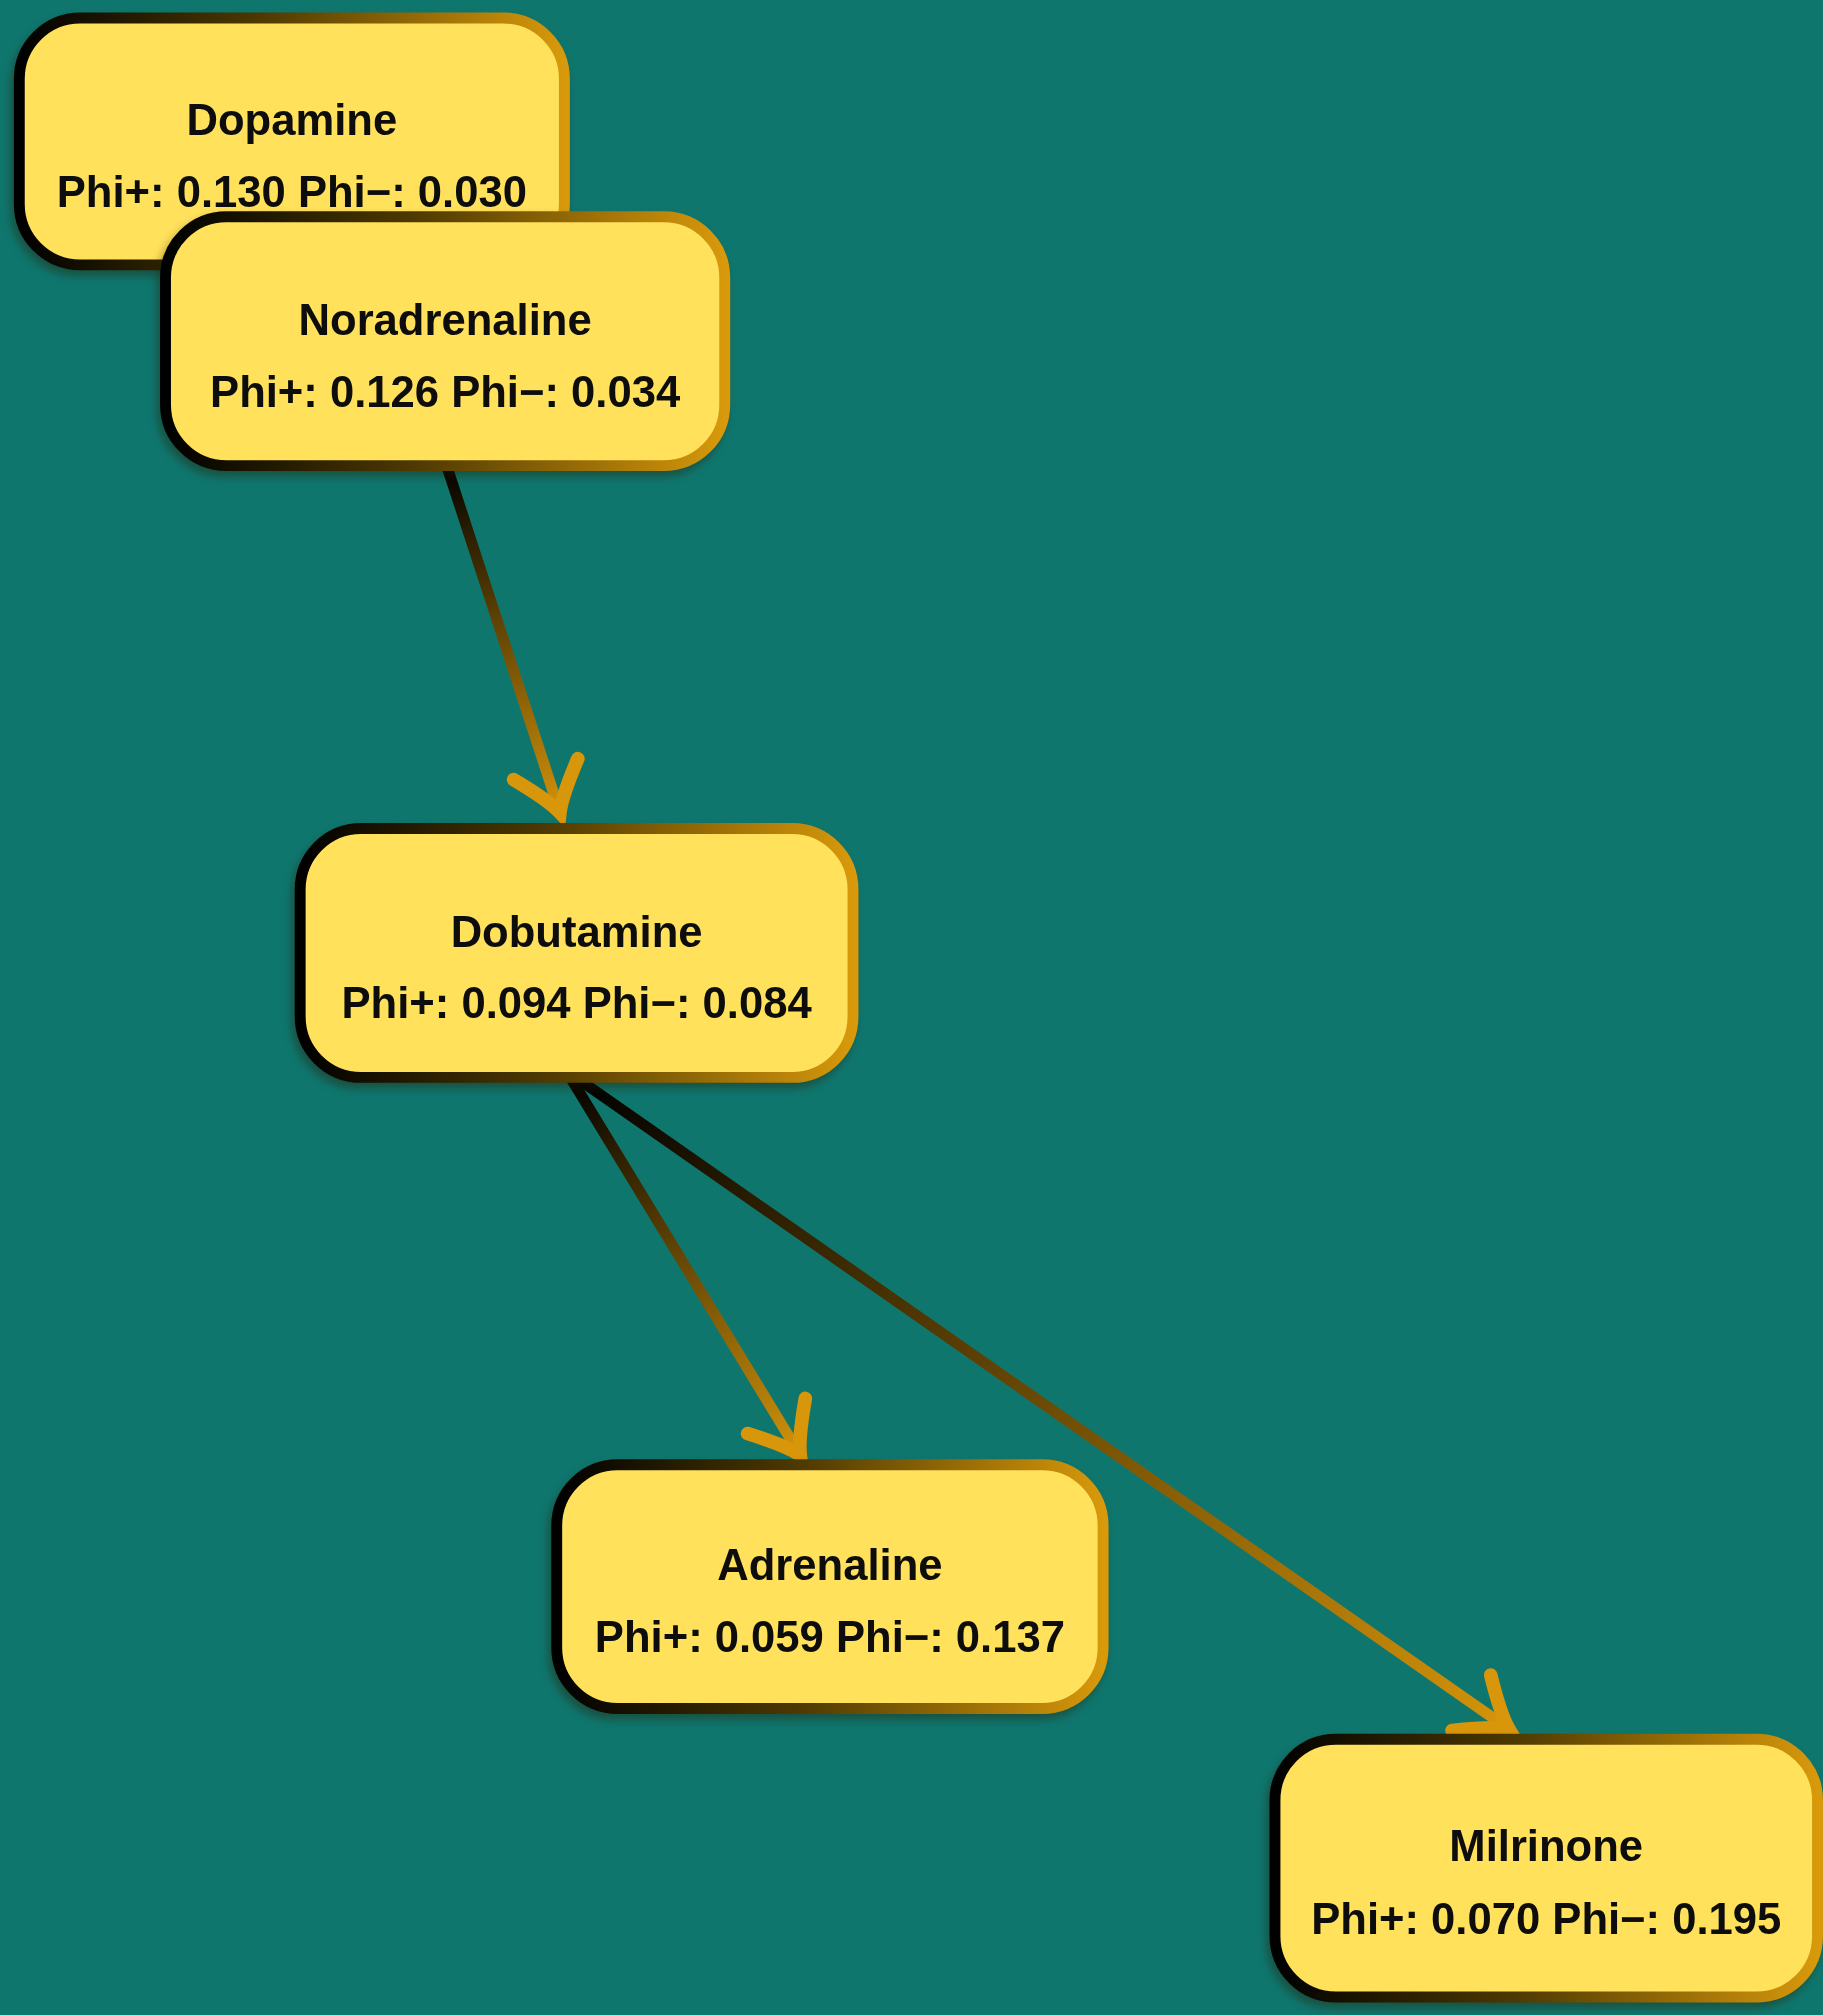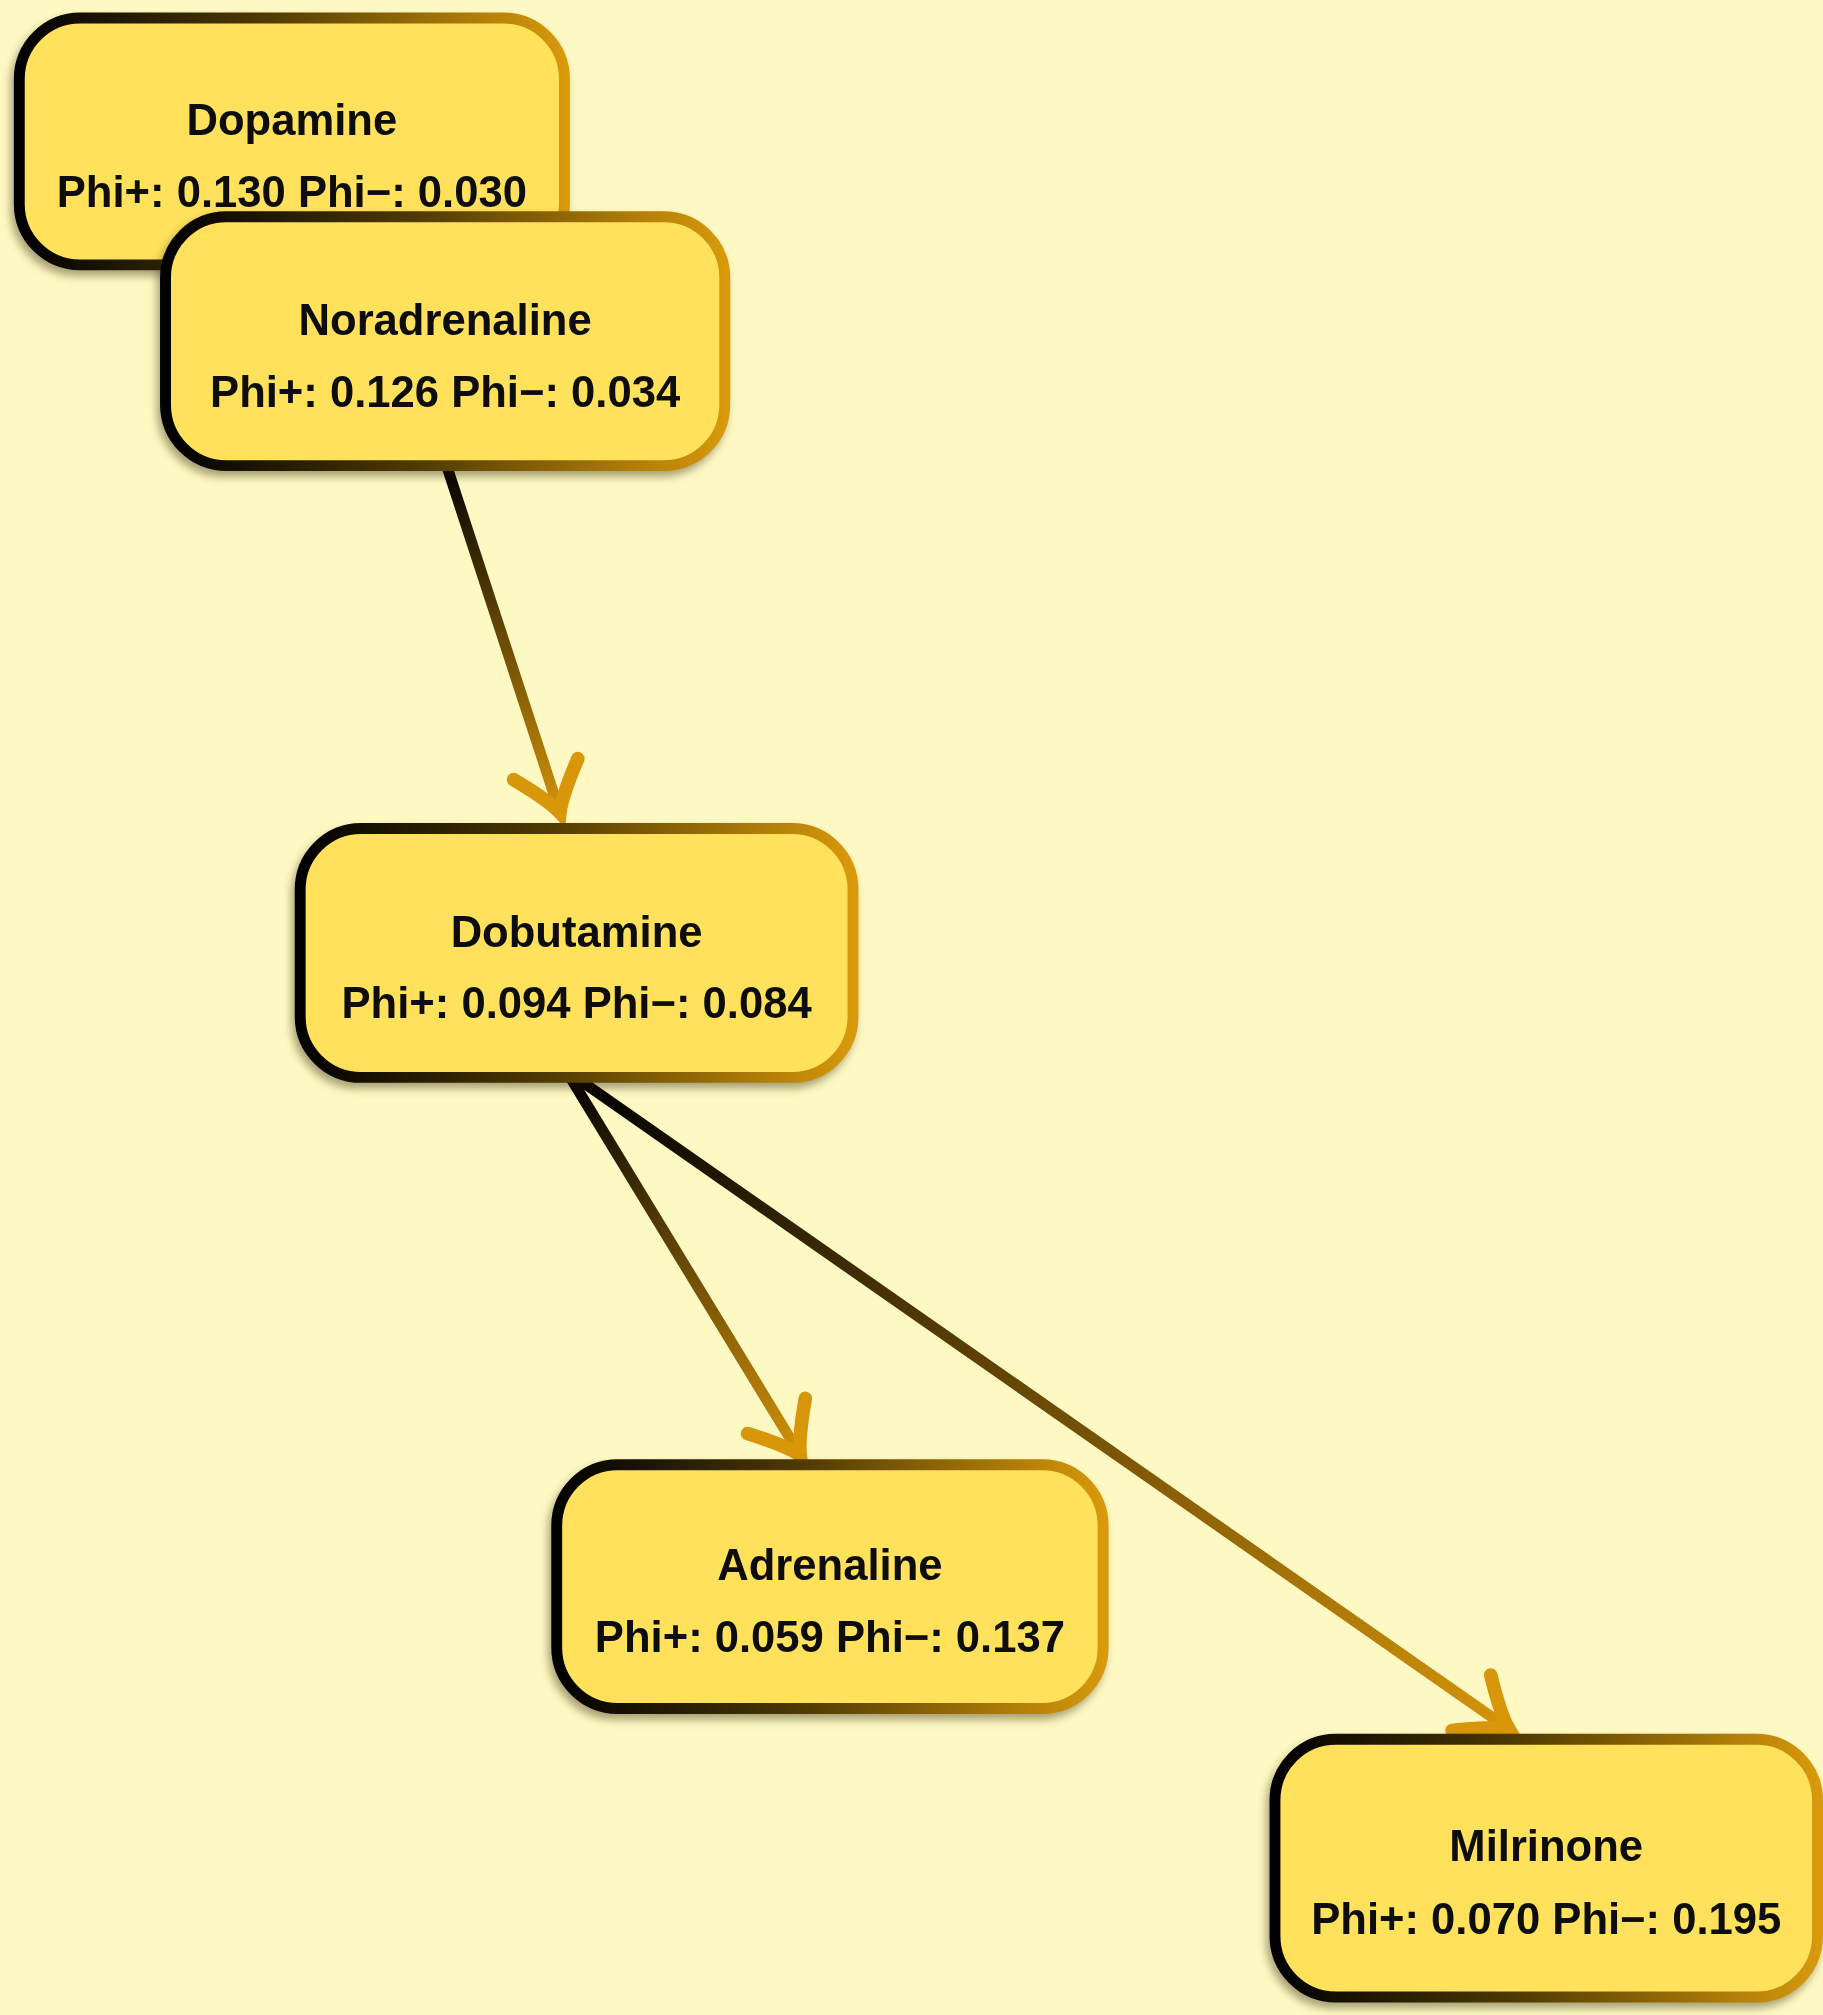--- a/index.html
+++ b/index.html
@@ -7,21 +7,21 @@
     padding: 0;
     background: #ffffff;
     width: 1824px;
     height: 2015px;
     font-family: "Liberation Sans", sans-serif;
   }
   #stage {
     position: relative;
     width: 1824px;
     height: 2015px;
-    background: #fef9c3;
+    background: #0f766e;
     overflow: hidden;
   }
   svg { display: block; }
   .node-box {
     filter: drop-shadow(-5px 9px 7px rgba(40, 28, 0, 0.40));
   }
   .node-title {
     font-weight: bold;
     font-size: 68px;
     fill: #0d0d0d;

